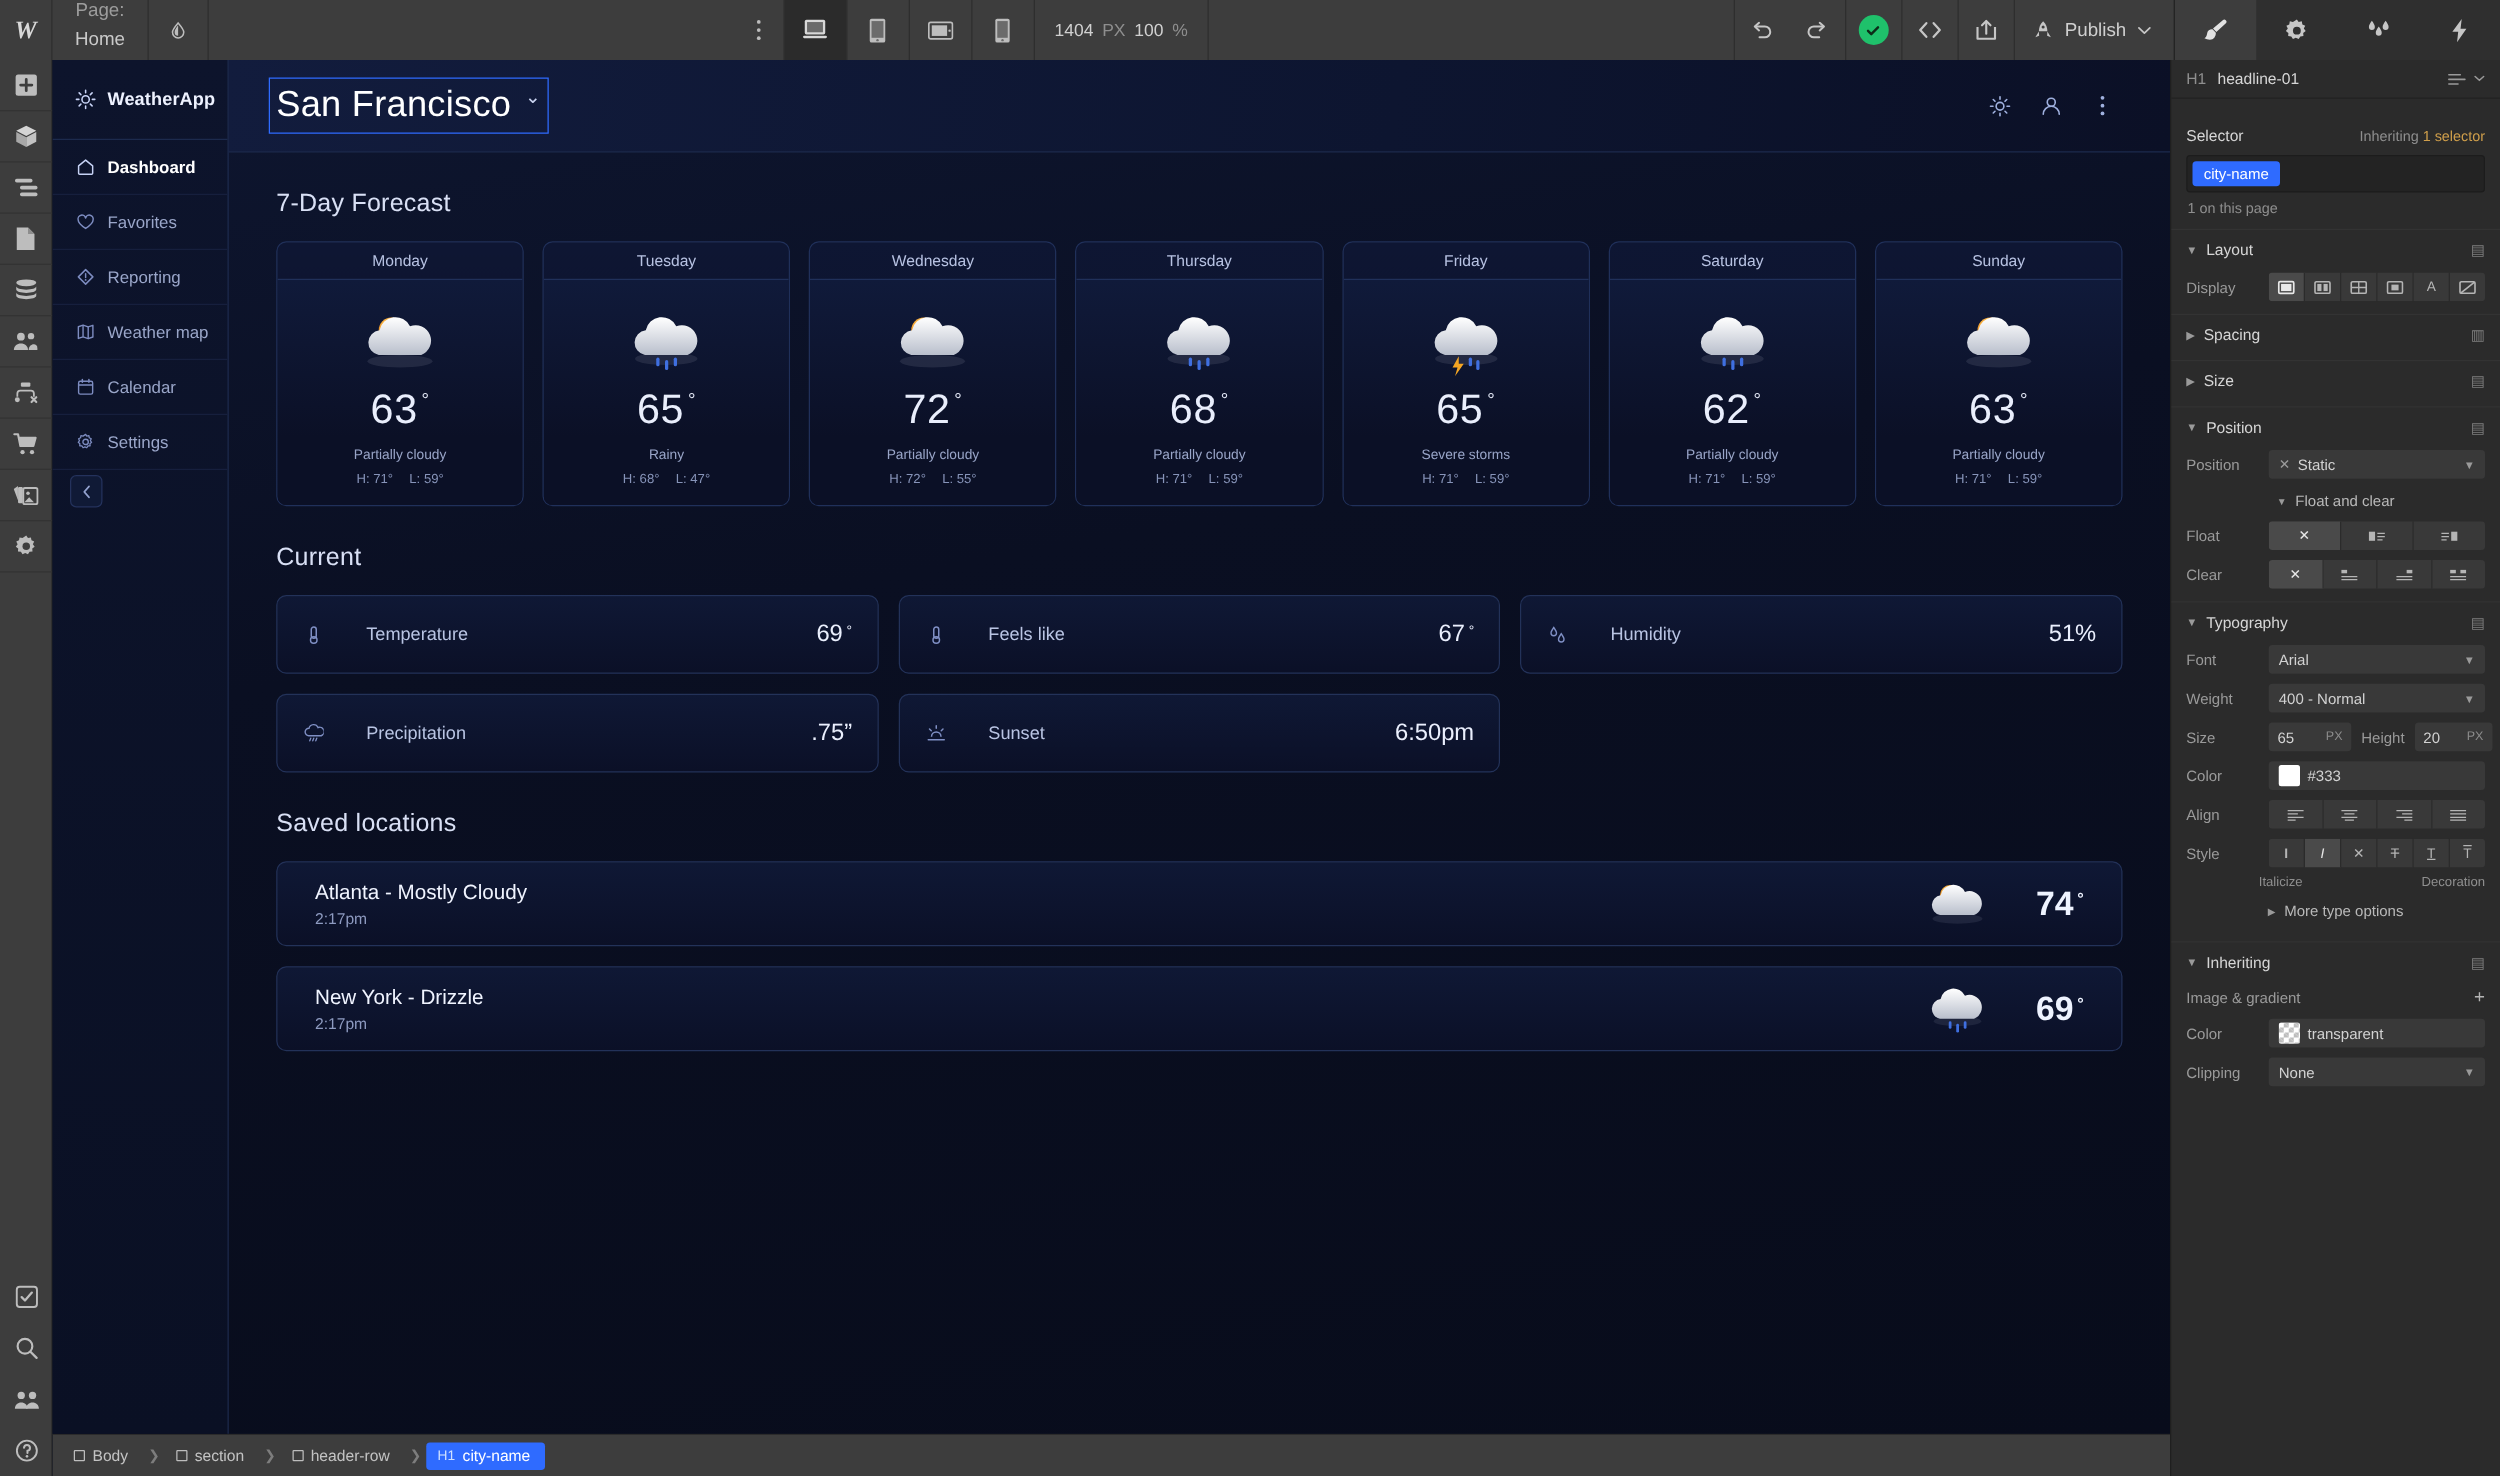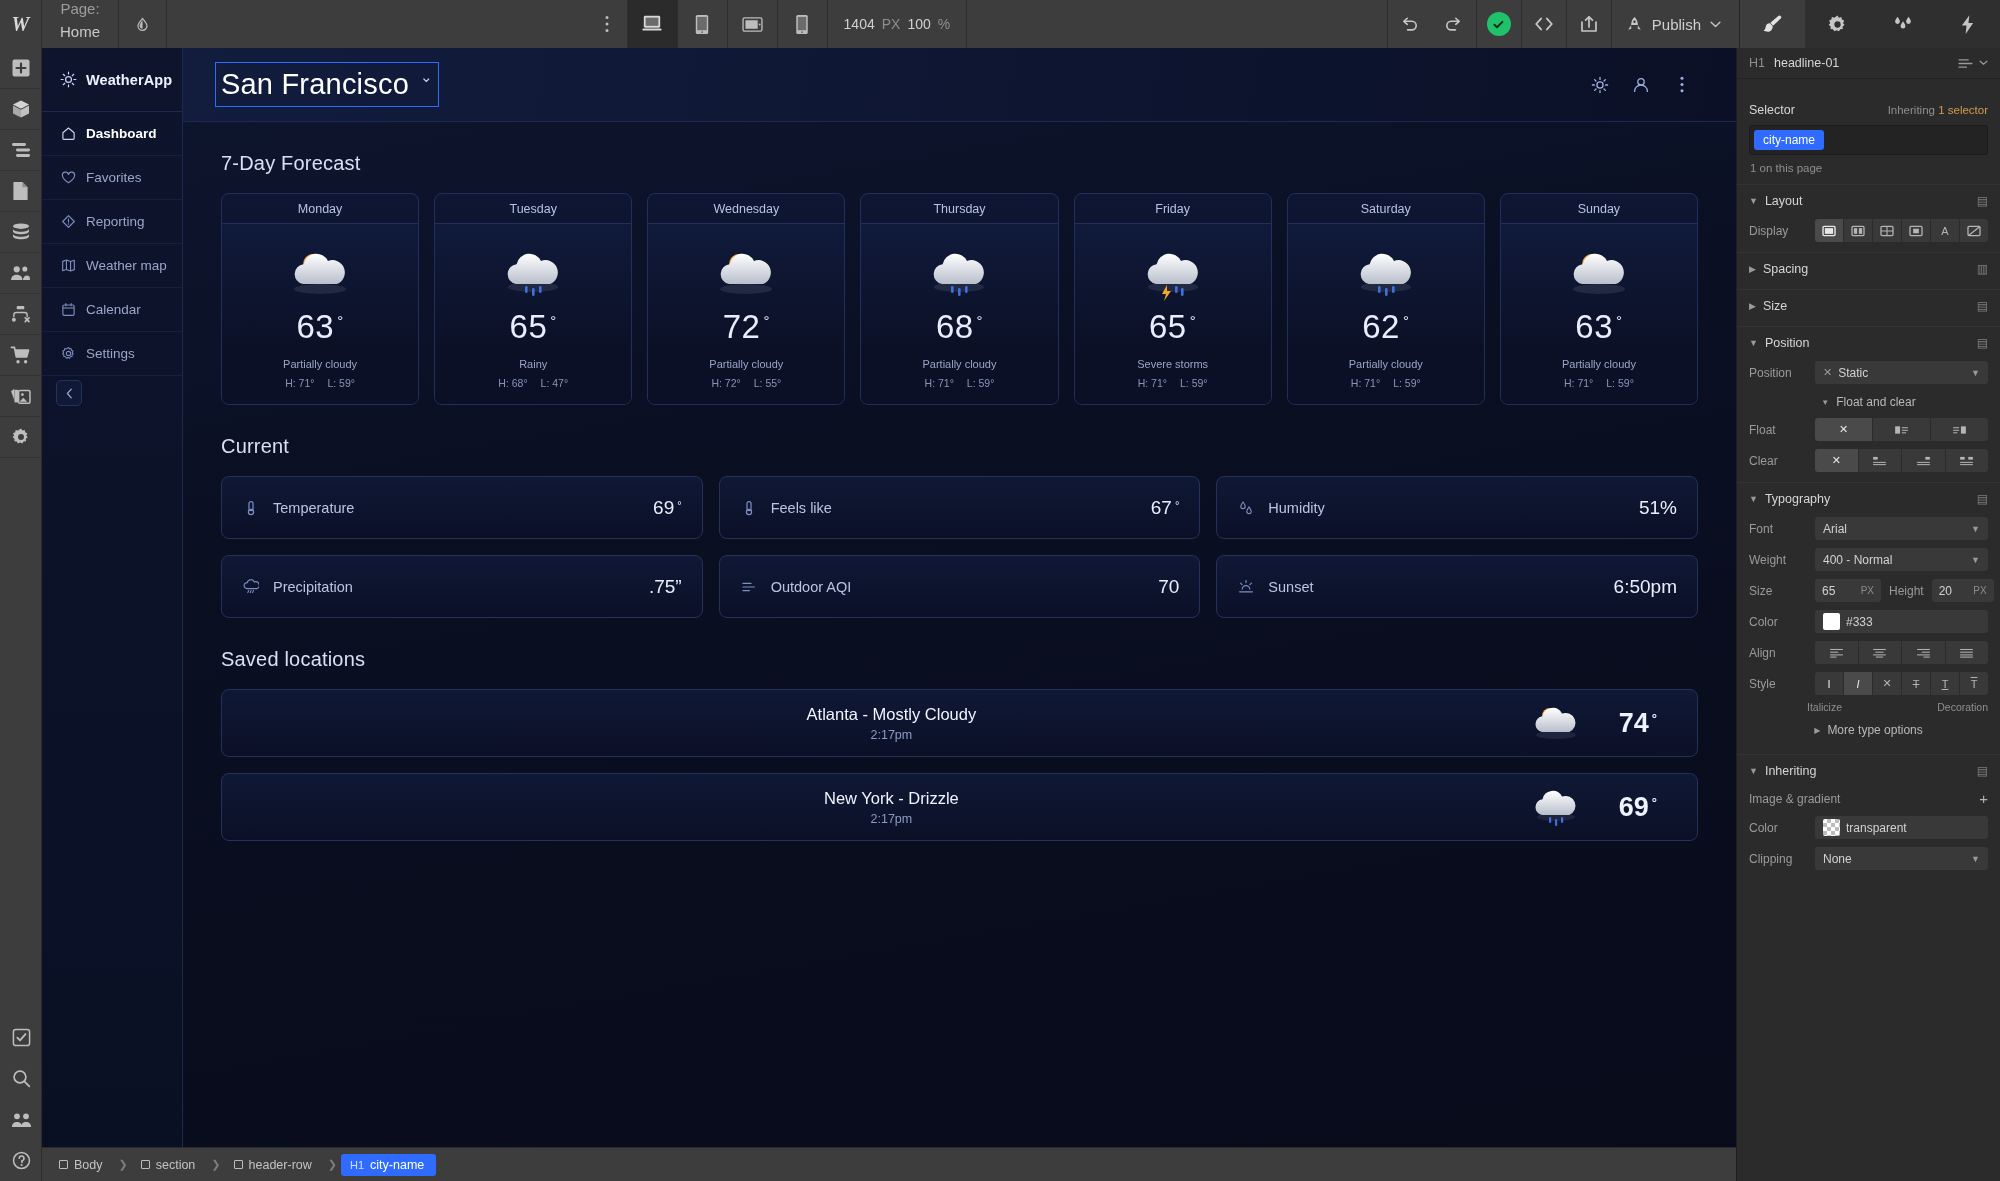--- a/index.html
+++ b/index.html
@@ -120,30 +120,29 @@
 
   
   .cgrid { display: grid; grid-template-columns: repeat(3, 1fr); gap: 16px; }
   .ccard {
     height: 63px; border: 1px solid #233companies; border-radius: 8px;
     display: flex; align-items: center; padding: 0 20px;
     border: 1px solid #233259;
     background: linear-gradient(180deg,#0f1835 0%,#0b1027 100%);
   }
   .ccard .ic { width: 18px; height: 18px; margin-right: 13px; display: flex; align-items: center; justify-content: center; color: #7f8fc4; flex: 0 0 18px; }
-  .ccard .lbl { color: #b9c4e3; font-size: 14.5px; flex: 1 1 auto; }
+  .ccard .lbl { color: #b9c4e3; font-size: 14.5px; flex: 1 1 auto; margin-left: 20px; }
   .ccard .val { color: #eaeffd; font-size: 19px; font-weight: 300; display: flex; align-items: flex-start; }
   .ccard .val .deg { font-size: 11px; margin-left: 3px; margin-top: 2px; }
 
   
   .loc {
     height: 68px; border: 1px solid #233259; border-radius: 8px;
-    display: flex; align-items: center; padding: 0 40px; margin-bottom: 16px;
+    display: flex; align-items: center; padding: 0 30px; margin-bottom: 16px;
     background: linear-gradient(180deg,#0f1835 0%,#0b1027 100%);
-    text-align: center;
   }
   .loc-txt { flex: 1 1 auto; }
   .loc-name { color: #f0f4ff; font-size: 16.5px; }
   .loc-time { color: #8e9bc1; font-size: 12.5px; margin-top: 4px; }
   .loc-right { display: flex; align-items: center; gap: 6px; }
   .loc-ic { width: 70px; height: 48px; position: relative; }
   .loc-temp { color: #eef3ff; font-size: 27px; font-weight: 700; display: flex; align-items: flex-start; margin-left: 22px; }
   .loc-temp .deg { font-size: 13px; margin-left: 3px; margin-top: 3px; }
 
   
@@ -831,31 +830,20 @@
                     </svg>
                   </span>
                 <span class="lbl">Precipitation</span>
                 <span class="val">
                     <span>.75”</span>
                   </span>
               </div>
               <div class="ccard">
                 <span class="ic">
                     <svg width="16" height="16" viewBox="0 0 16 16">
-                      <path d="M2 4.4 H10 M2 8 H13.4 M2 11.6 H8.4" stroke="currentColor" stroke-width="1.2" stroke-linecap="round"></path>
-                    </svg>
-                  </span>
-                <span class="lbl">Outdoor AQI</span>
-                <span class="val">
-                    <span>70</span>
-                  </span>
-              </div>
-              <div class="ccard">
-                <span class="ic">
-                    <svg width="16" height="16" viewBox="0 0 16 16">
                       <path d="M4.2 10.4 a3.8 3.8 0 0 1 7.6 0" fill="none" stroke="currentColor" stroke-width="1.2"></path>
                       <path d="M1.6 12.8 H14.4" stroke="currentColor" stroke-width="1.2" stroke-linecap="round"></path>
                       <path d="M8 1.6 V3.6 M2.6 4.2 L4 5.6 M13.4 4.2 L12 5.6" stroke="currentColor" stroke-width="1.2" stroke-linecap="round"></path>
                     </svg>
                   </span>
                 <span class="lbl">Sunset</span>
                 <span class="val">
                     <span>6:50pm</span>
                   </span>
               </div>

